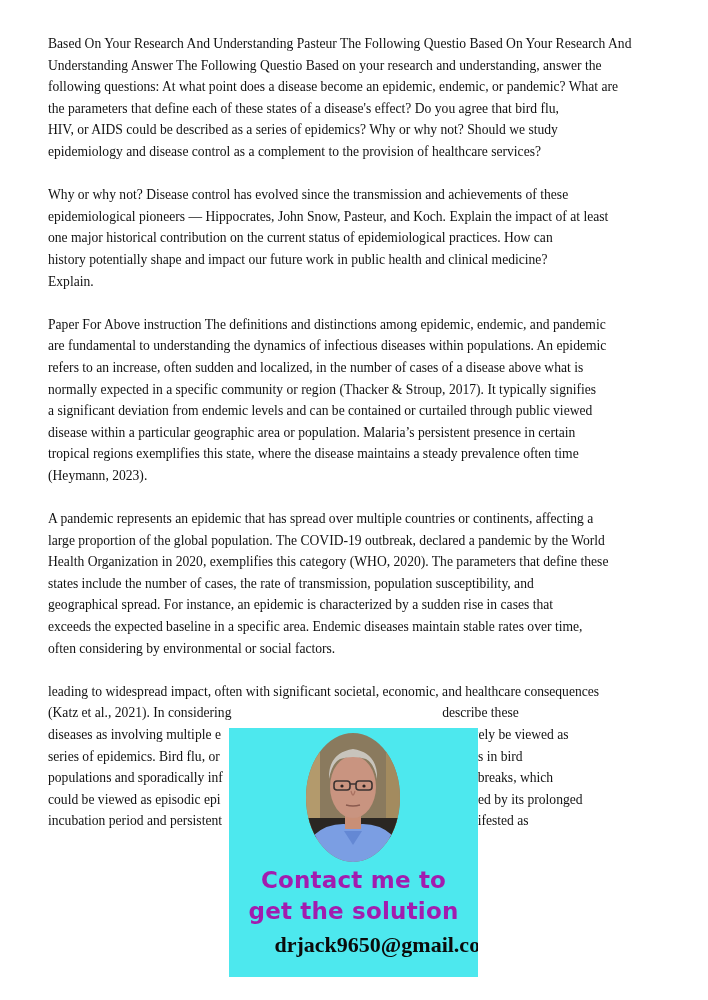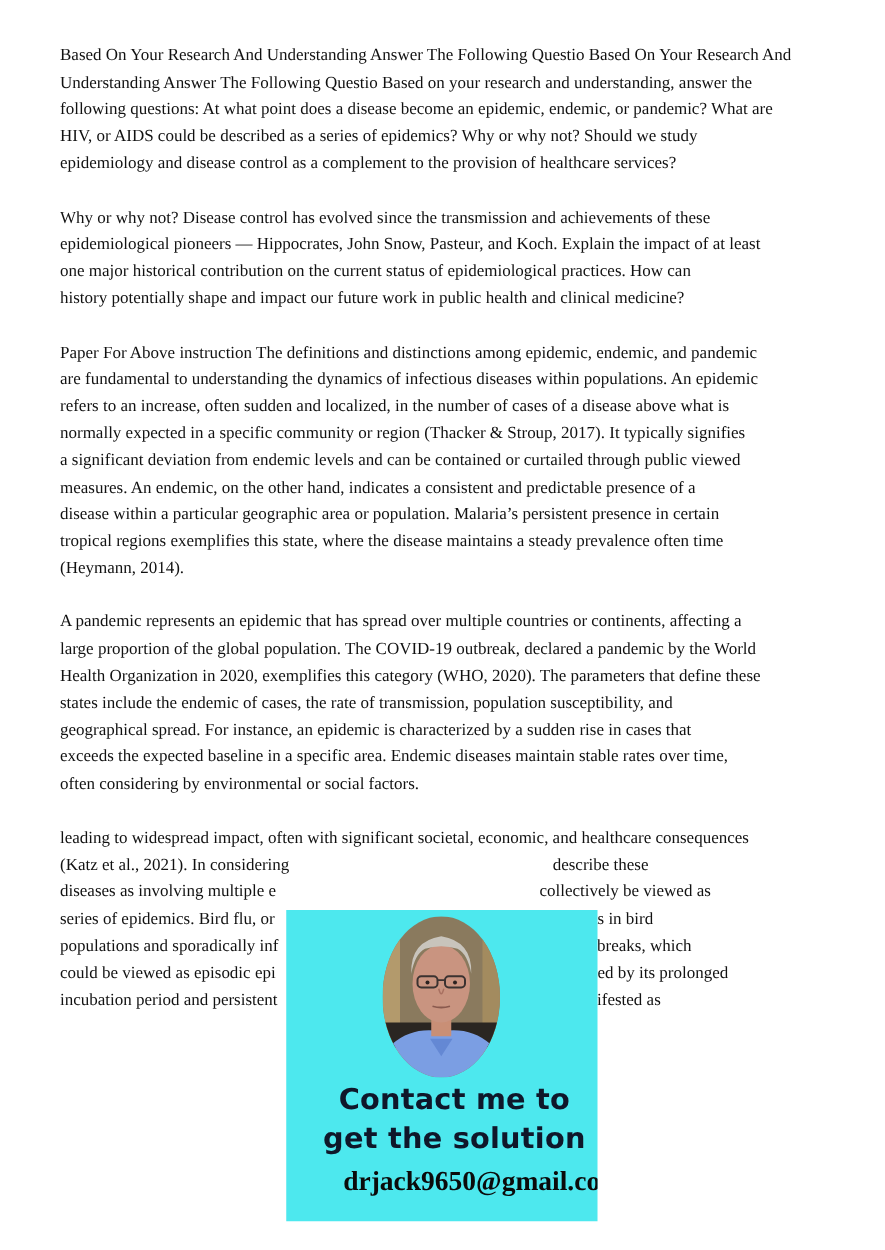--- a/index.html
+++ b/index.html
@@ -49,28 +49,28 @@
       border-radius: 50%;
       overflow: hidden;
     }
     .portrait svg {
       display: block;
       width: 94px;
       height: 129px;
     }
     .ad-line1, .ad-line2 {
       position: absolute;
-      left: 10px;
+      left: 0;
       width: 249px;
       text-align: center;
       font-family: "DejaVu Sans", "Liberation Sans", sans-serif;
       font-weight: bold;
       font-size: 23px;
       letter-spacing: 0.2px;
-      color: #0f172a;
+      color: #a21caf;
       line-height: 28px;
     }
     .ad-line1 { top: 138px; }
     .ad-line2 { top: 169px; text-align: center; }
     .ad-email {
       position: absolute;
       left: 0;
       width: 249px;
       top: 203px;
       text-align: center;
@@ -80,48 +80,49 @@
       line-height: 28px;
       color: #0b0b0b;
       padding-left: 33px;
     }
   </style>
 </head>
 <body>
 
 <div class="page">
   <p class="para">
-    <span class="line">Based On Your Research And Understanding Answer The Following Questio Based On Your Research And</span>
+    <span class="line">Based On Your Research And Understanding Pasteur The Following Questio Based On Your Research And</span>
     <span class="line">Understanding Answer The Following Questio Based on your research and understanding, answer the</span>
     <span class="line">following questions: At what point does a disease become an epidemic, endemic, or pandemic? What are</span>
+    <span class="line">the parameters that define each of these states of a disease's effect? Do you agree that bird flu,</span>
     <span class="line">HIV, or AIDS could be described as a series of epidemics? Why or why not? Should we study</span>
     <span class="line">epidemiology and disease control as a complement to the provision of healthcare services?</span>
   </p>
   <p class="para">
     <span class="line">Why or why not? Disease control has evolved since the transmission and achievements of these</span>
     <span class="line">epidemiological pioneers — Hippocrates, John Snow, Pasteur, and Koch. Explain the impact of at least</span>
     <span class="line">one major historical contribution on the current status of epidemiological practices. How can</span>
     <span class="line">history potentially shape and impact our future work in public health and clinical medicine?</span>
+    <span class="line">Explain.</span>
   </p>
   <p class="para">
     <span class="line">Paper For Above instruction The definitions and distinctions among epidemic, endemic, and pandemic</span>
     <span class="line">are fundamental to understanding the dynamics of infectious diseases within populations. An epidemic</span>
     <span class="line">refers to an increase, often sudden and localized, in the number of cases of a disease above what is</span>
     <span class="line">normally expected in a specific community or region (Thacker &amp; Stroup, 2017). It typically signifies</span>
     <span class="line">a significant deviation from endemic levels and can be contained or curtailed through public viewed</span>
-    <span class="line">measures. An endemic, on the other hand, indicates a consistent and predictable presence of a</span>
     <span class="line">disease within a particular geographic area or population. Malaria’s persistent presence in certain</span>
     <span class="line">tropical regions exemplifies this state, where the disease maintains a steady prevalence often time</span>
-    <span class="line">(Heymann, 2014).</span>
+    <span class="line">(Heymann, 2023).</span>
   </p>
   <p class="para">
     <span class="line">A pandemic represents an epidemic that has spread over multiple countries or continents, affecting a</span>
     <span class="line">large proportion of the global population. The COVID-19 outbreak, declared a pandemic by the World</span>
     <span class="line">Health Organization in 2020, exemplifies this category (WHO, 2020). The parameters that define these</span>
-    <span class="line">states include the endemic of cases, the rate of transmission, population susceptibility, and</span>
+    <span class="line">states include the number of cases, the rate of transmission, population susceptibility, and</span>
     <span class="line">geographical spread. For instance, an epidemic is characterized by a sudden rise in cases that</span>
     <span class="line">exceeds the expected baseline in a specific area. Endemic diseases maintain stable rates over time,</span>
     <span class="line">often considering by environmental or social factors.</span>
   </p>
   <p class="para">
     <span class="line">leading to widespread impact, often with significant societal, economic, and healthcare consequences</span>
     <span class="line" style="white-space:pre">(Katz et al., 2021). In considering                                                              describe these</span>
     <span class="line" style="white-space:pre">diseases as involving multiple e                                                              collectively be viewed as</span>
     <span class="line" style="white-space:pre">series of epidemics. Bird flu, or                                                              outbreaks in bird</span>
     <span class="line" style="white-space:pre">populations and sporadically inf                                                              onal outbreaks, which</span>

